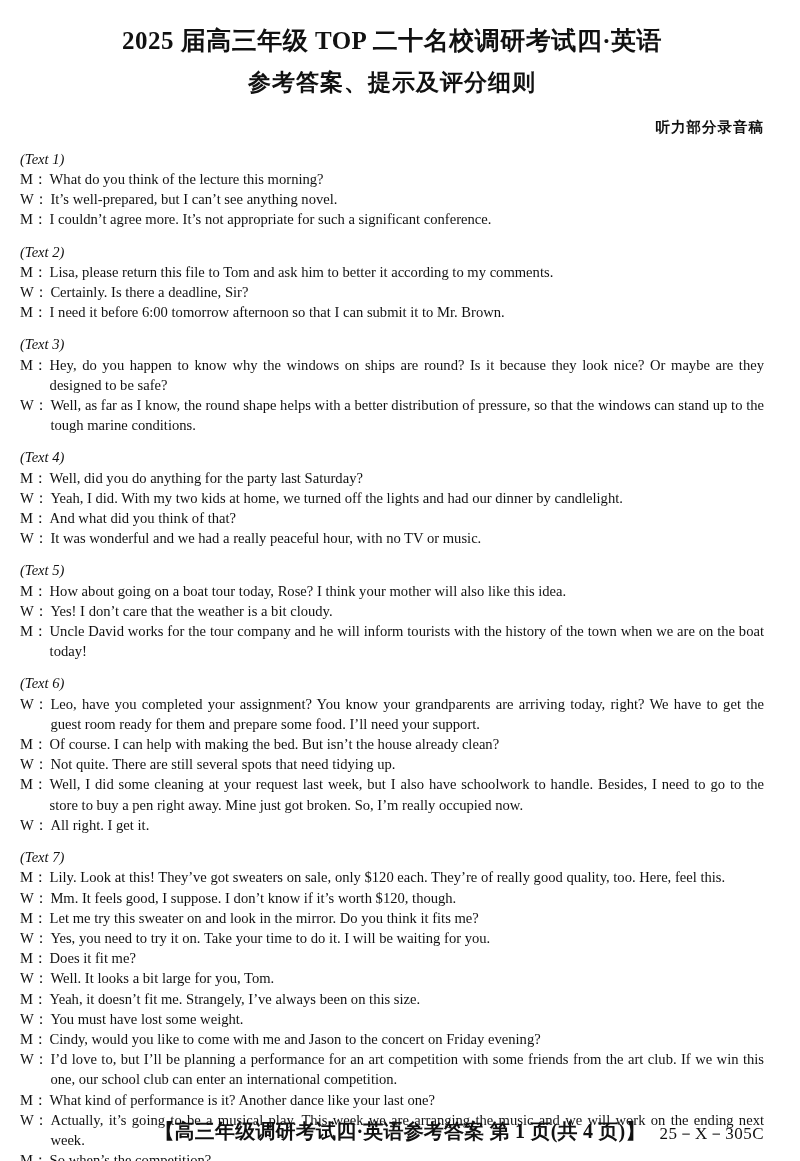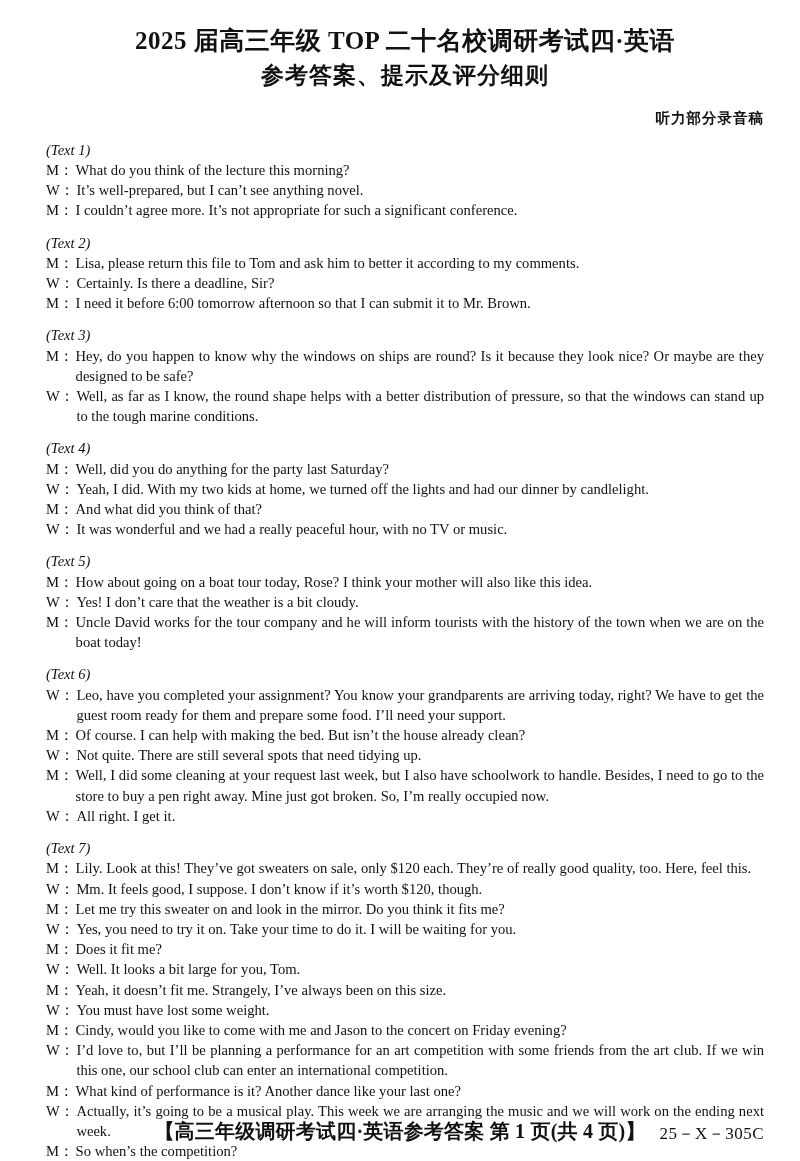--- a/index.html
+++ b/index.html
@@ -12,39 +12,39 @@
     height: 1161px;
     font-family: "Liberation Serif", serif;
     color: #111;
     position: relative;
     overflow: hidden;
   }
   .page {
     width: 800px;
     height: 1161px;
     box-sizing: border-box;
-    padding: 18px 36px 0 46px;
+    padding: 18px 36px 0 20px;
     position: relative;
   }
   .title-main {
     text-align: center;
     font-family: "Liberation Serif", serif;
     font-weight: bold;
     font-size: 25px;
     letter-spacing: 0.5px;
     margin: 6px 0 2px 0;
     line-height: 1.35;
   }
   .title-sub {
     text-align: center;
-    font-family: Liberation Sans, sans-serif;
+    font-family: Liberation Mono, monospace;
     font-weight: bold;
     font-size: 23px;
     letter-spacing: 1px;
-    margin: 2px 0 18px 0;
+    margin: 11px 0 18px 0;
     line-height: 1.35;
   }
   .section-head {
     text-align: right;
     font-weight: bold;
     font-size: 14.5px;
     letter-spacing: 1px;
     margin: 10px 0 8px 0;
   }
   .script {

